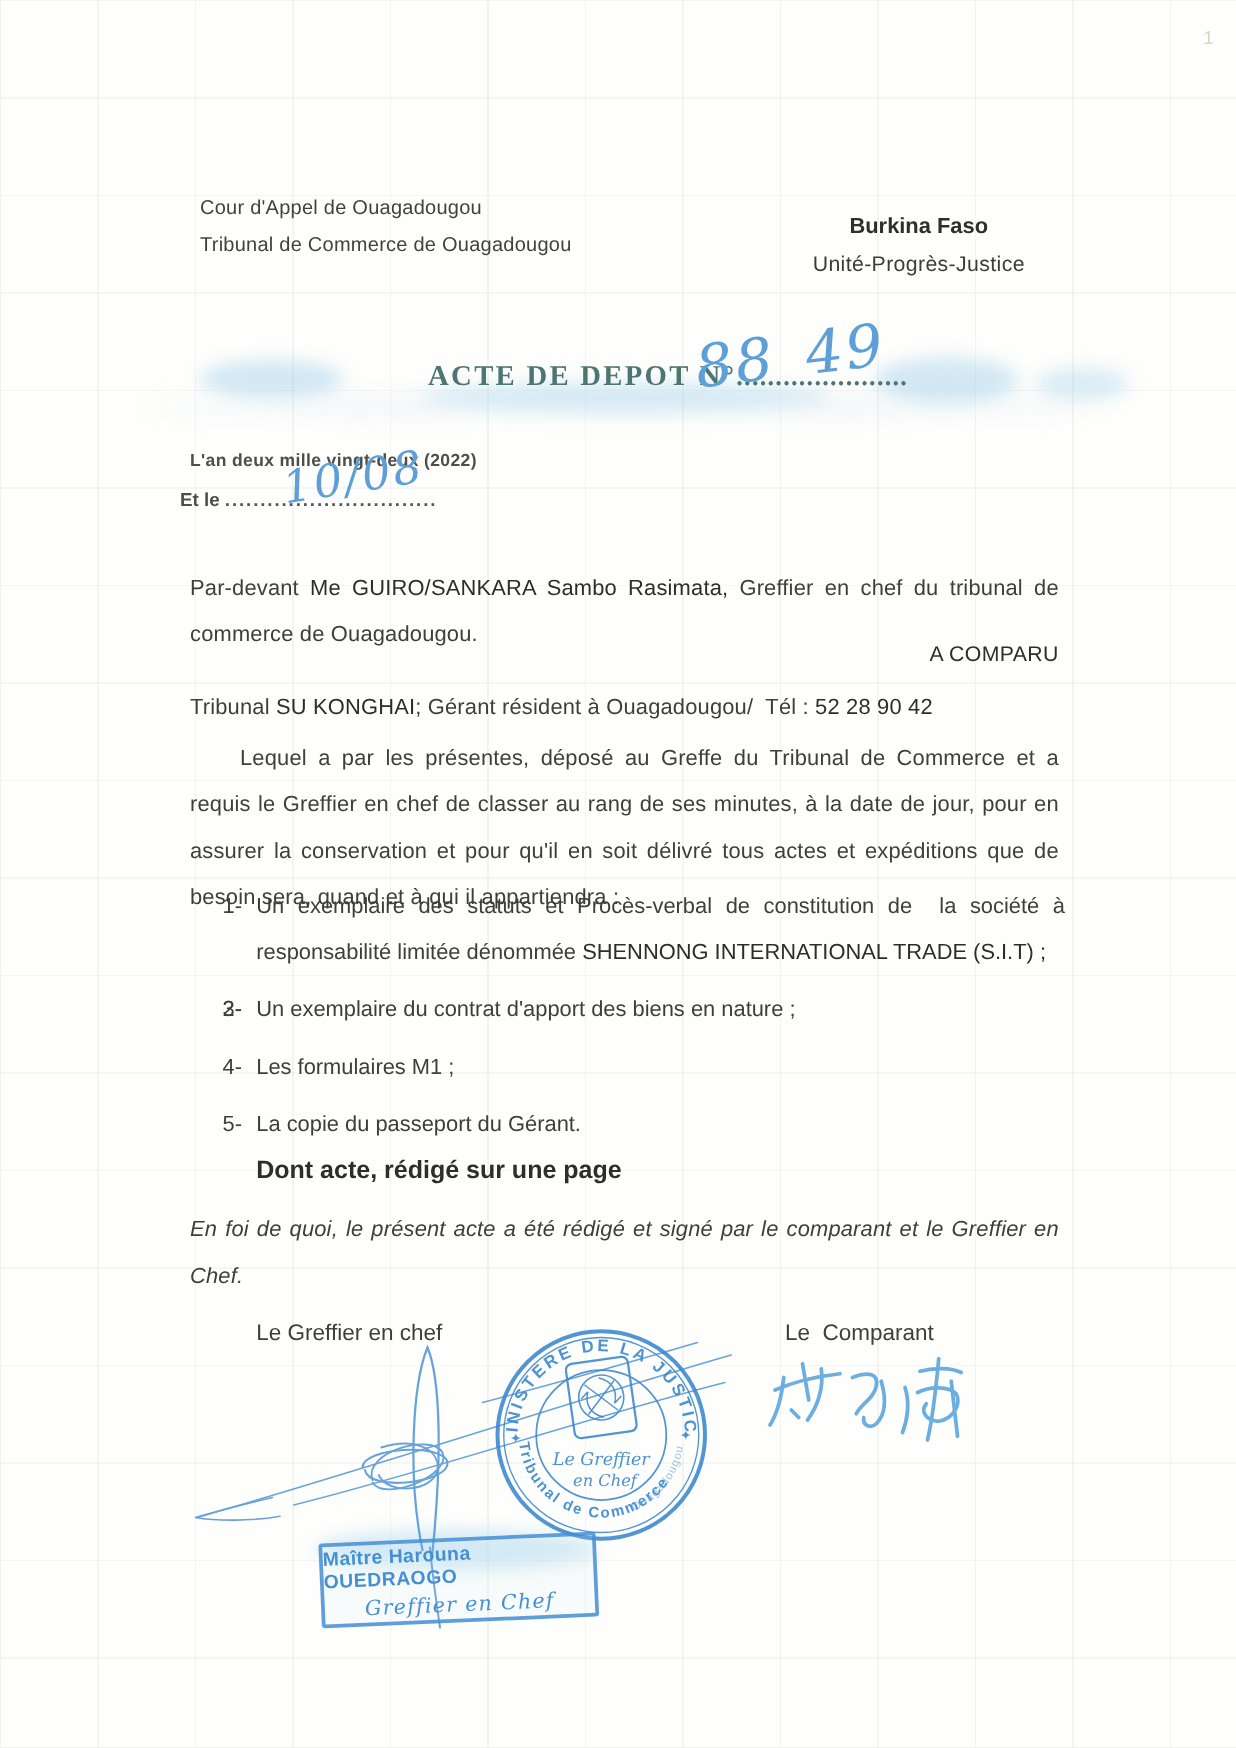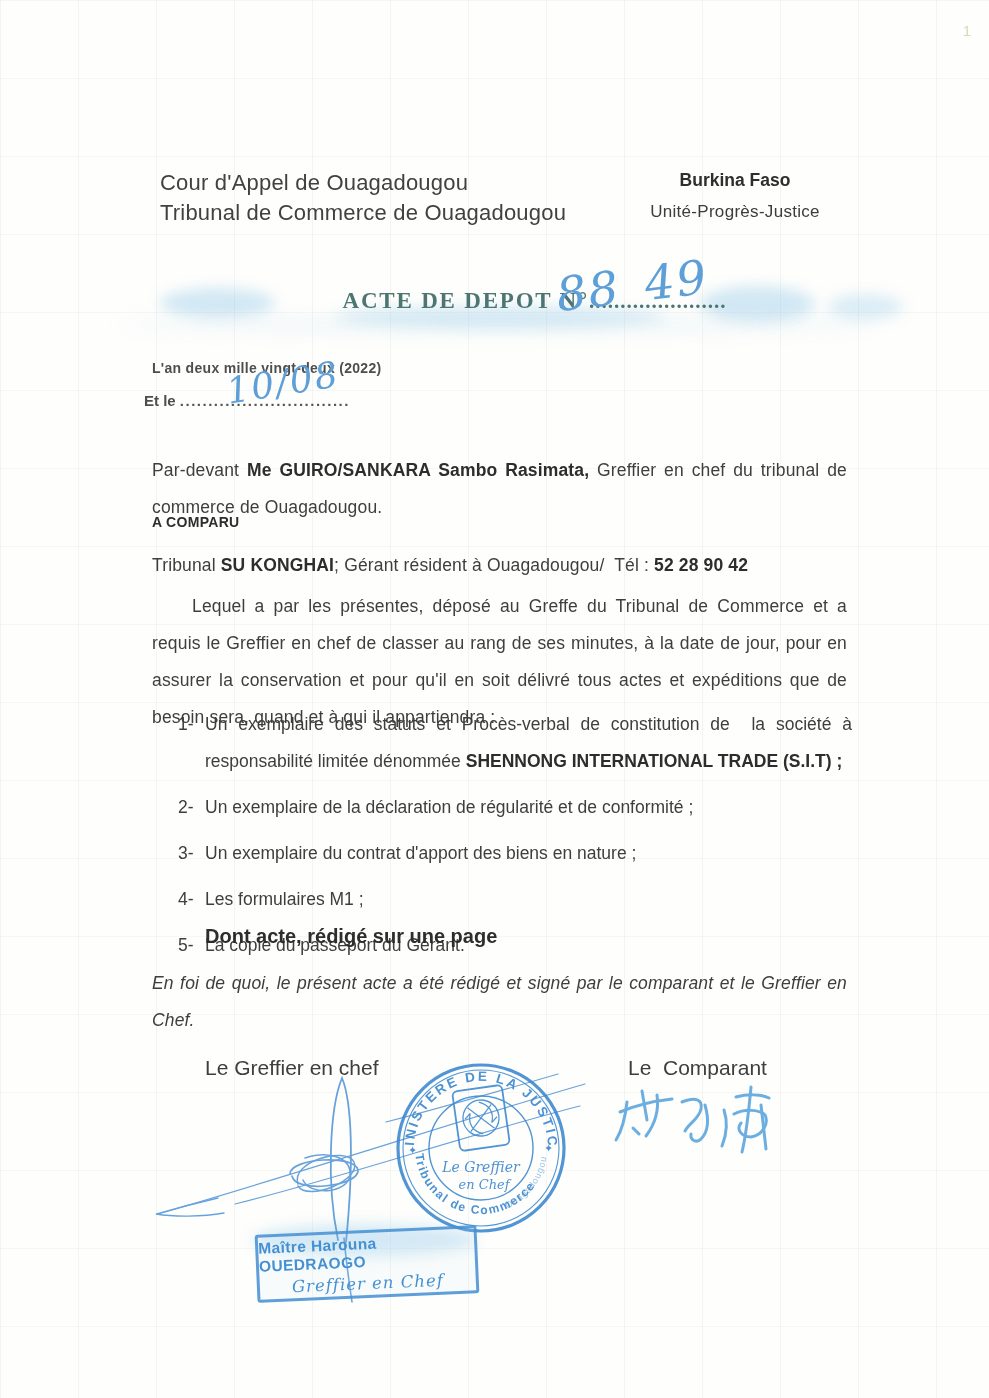--- a/index.html
+++ b/index.html
@@ -11,46 +11,46 @@
     background-image:
       repeating-linear-gradient(to right, rgba(185,180,172,0.14) 0 1px, transparent 1px 78px),
       repeating-linear-gradient(to bottom, rgba(185,180,172,0.11) 0 1px, transparent 1px 78px);
     overflow:hidden;
     font-family:"Liberation Sans", sans-serif;
     color:#3f3f3f;
   }
   .abs{position:absolute;}
   .smudge{position:absolute;border-radius:50%;filter:blur(7px);pointer-events:none;}
   .pagenum{position:absolute;top:22px;right:18px;font-size:15px;color:#ddd5bc;}
-  .hdr-left{position:absolute;left:160px;top:168px;font-size:22px;line-height:30px;color:#414141;letter-spacing:.2px;}
+  .hdr-left{position:absolute;left:160px;top:152px;font-size:16px;line-height:30px;color:#414141;letter-spacing:.2px;}
   .hdr-right{position:absolute;left:640px;top:170px;width:190px;text-align:center;}
   .hdr-right .country{font-weight:bold;color:#2e2e2e;font-size:17.5px;}
   .hdr-right .motto{font-size:17px;color:#3c3c3c;margin-top:11px;letter-spacing:.3px;}
   .title-row{position:absolute;left:40px;top:288px;width:989px;text-align:center;
     font-family:"Liberation Serif", serif;font-weight:bold;font-size:23px;
     color:#4d7673;letter-spacing:1.8px;}
   .title-row .dots{letter-spacing:1px;font-size:21px;}
   .hand{color:#5d9fd6;font-family:"DejaVu Serif", serif;font-style:italic;}
   .hw-num{position:absolute;left:556px;top:258px;font-size:47px;transform:rotate(-7deg);letter-spacing:2px;word-spacing:8px;}
   .hw-date{position:absolute;left:226px;top:362px;font-size:36px;transform:rotate(-9deg);letter-spacing:2px;}
   .yearline{position:absolute;left:152px;top:360px;font-weight:bold;color:#4e4e4e;font-size:14px;letter-spacing:.3px;}
   .dayline{position:absolute;left:144px;top:392px;font-weight:bold;color:#4e4e4e;font-size:15px;}
   .dayline .dots{letter-spacing:1.5px;color:#565656;}
   .para{position:absolute;left:152px;width:695px;font-size:17.5px;line-height:37px;text-align:justify;color:#3e3e3e;letter-spacing:.15px;}
-  .b{font-weight:bold;color:#2d2d2d;}
+  .b{font-weight:normal;color:#2d2d2d;}
   .keepspace{white-space:pre-wrap;}
-  .comparu-h{position:absolute;left:152px;top:514px;width:695px;text-align:left;font-weight:bold;color:#2d2d2d;font-size:14px;letter-spacing:.3px;}
+  .comparu-h{position:absolute;left:152px;top:514px;width:695px;text-align:right;font-weight:normal;color:#2d2d2d;font-size:17px;letter-spacing:.3px;}
   .monsieur{top:547px;}
   .req{top:588px;text-indent:40px;}
   .list{position:absolute;left:152px;top:706px;width:700px;}
   .list-item{position:relative;padding-left:53px;font-size:17.5px;line-height:37px;text-align:justify;margin-bottom:9px;color:#3e3e3e;}
   .list-item .num{position:absolute;left:26px;top:0;}
   .dont-acte{position:absolute;left:205px;top:925px;font-weight:bold;color:#2d2d2d;font-size:20px;}
   .final{top:965px;font-style:italic;}
-  .sig-label{position:absolute;font-size:21px;color:#3e3e3e;}
+  .sig-label{position:absolute;font-size:18px;color:#3e3e3e;}
   .sig-left{left:205px;top:1056px;}
   .sig-right{left:628px;top:1056px;white-space:pre;}
   .rect-stamp{
     position:absolute;left:256px;top:1230px;width:216px;height:62px;
     border:3px solid rgba(68,142,210,0.85);border-radius:3px;
     transform:rotate(-2.5deg);
     display:flex;flex-direction:column;align-items:center;justify-content:center;
     color:#4590d2;background:rgba(205,232,246,0.12);
   }
   .rect-stamp .l1{font-size:15.5px;font-weight:600;letter-spacing:.4px;}
@@ -102,21 +102,20 @@
 
   <div class="para req">Lequel a par les présentes, déposé au Greffe du Tribunal de Commerce et a requis le Greffier en chef de classer au rang de ses minutes, à la date de jour, pour en assurer la conservation et pour qu'il en soit délivré tous actes et expéditions que de besoin sera, quand et à qui il appartiendra :</div>
 
   <div class="list">
     <div class="list-item">
       <span class="num">1-</span>
       <span class="keepspace">Un exemplaire des statuts et Procès-verbal de constitution de  la société à responsabilité limitée dénommée </span><span class="b">SHENNONG INTERNATIONAL TRADE (S.I.T) ;</span>
     </div>
     <div class="list-item">
       <span class="num">2-</span>
-      <span>Un exemplaire de la déclaration de régularité et de conformité ;</span>
     </div>
     <div class="list-item">
       <span class="num">3-</span>
       <span>Un exemplaire du contrat d'apport des biens en nature ;</span>
     </div>
     <div class="list-item">
       <span class="num">4-</span>
       <span>Les formulaires M1 ;</span>
     </div>
     <div class="list-item">

